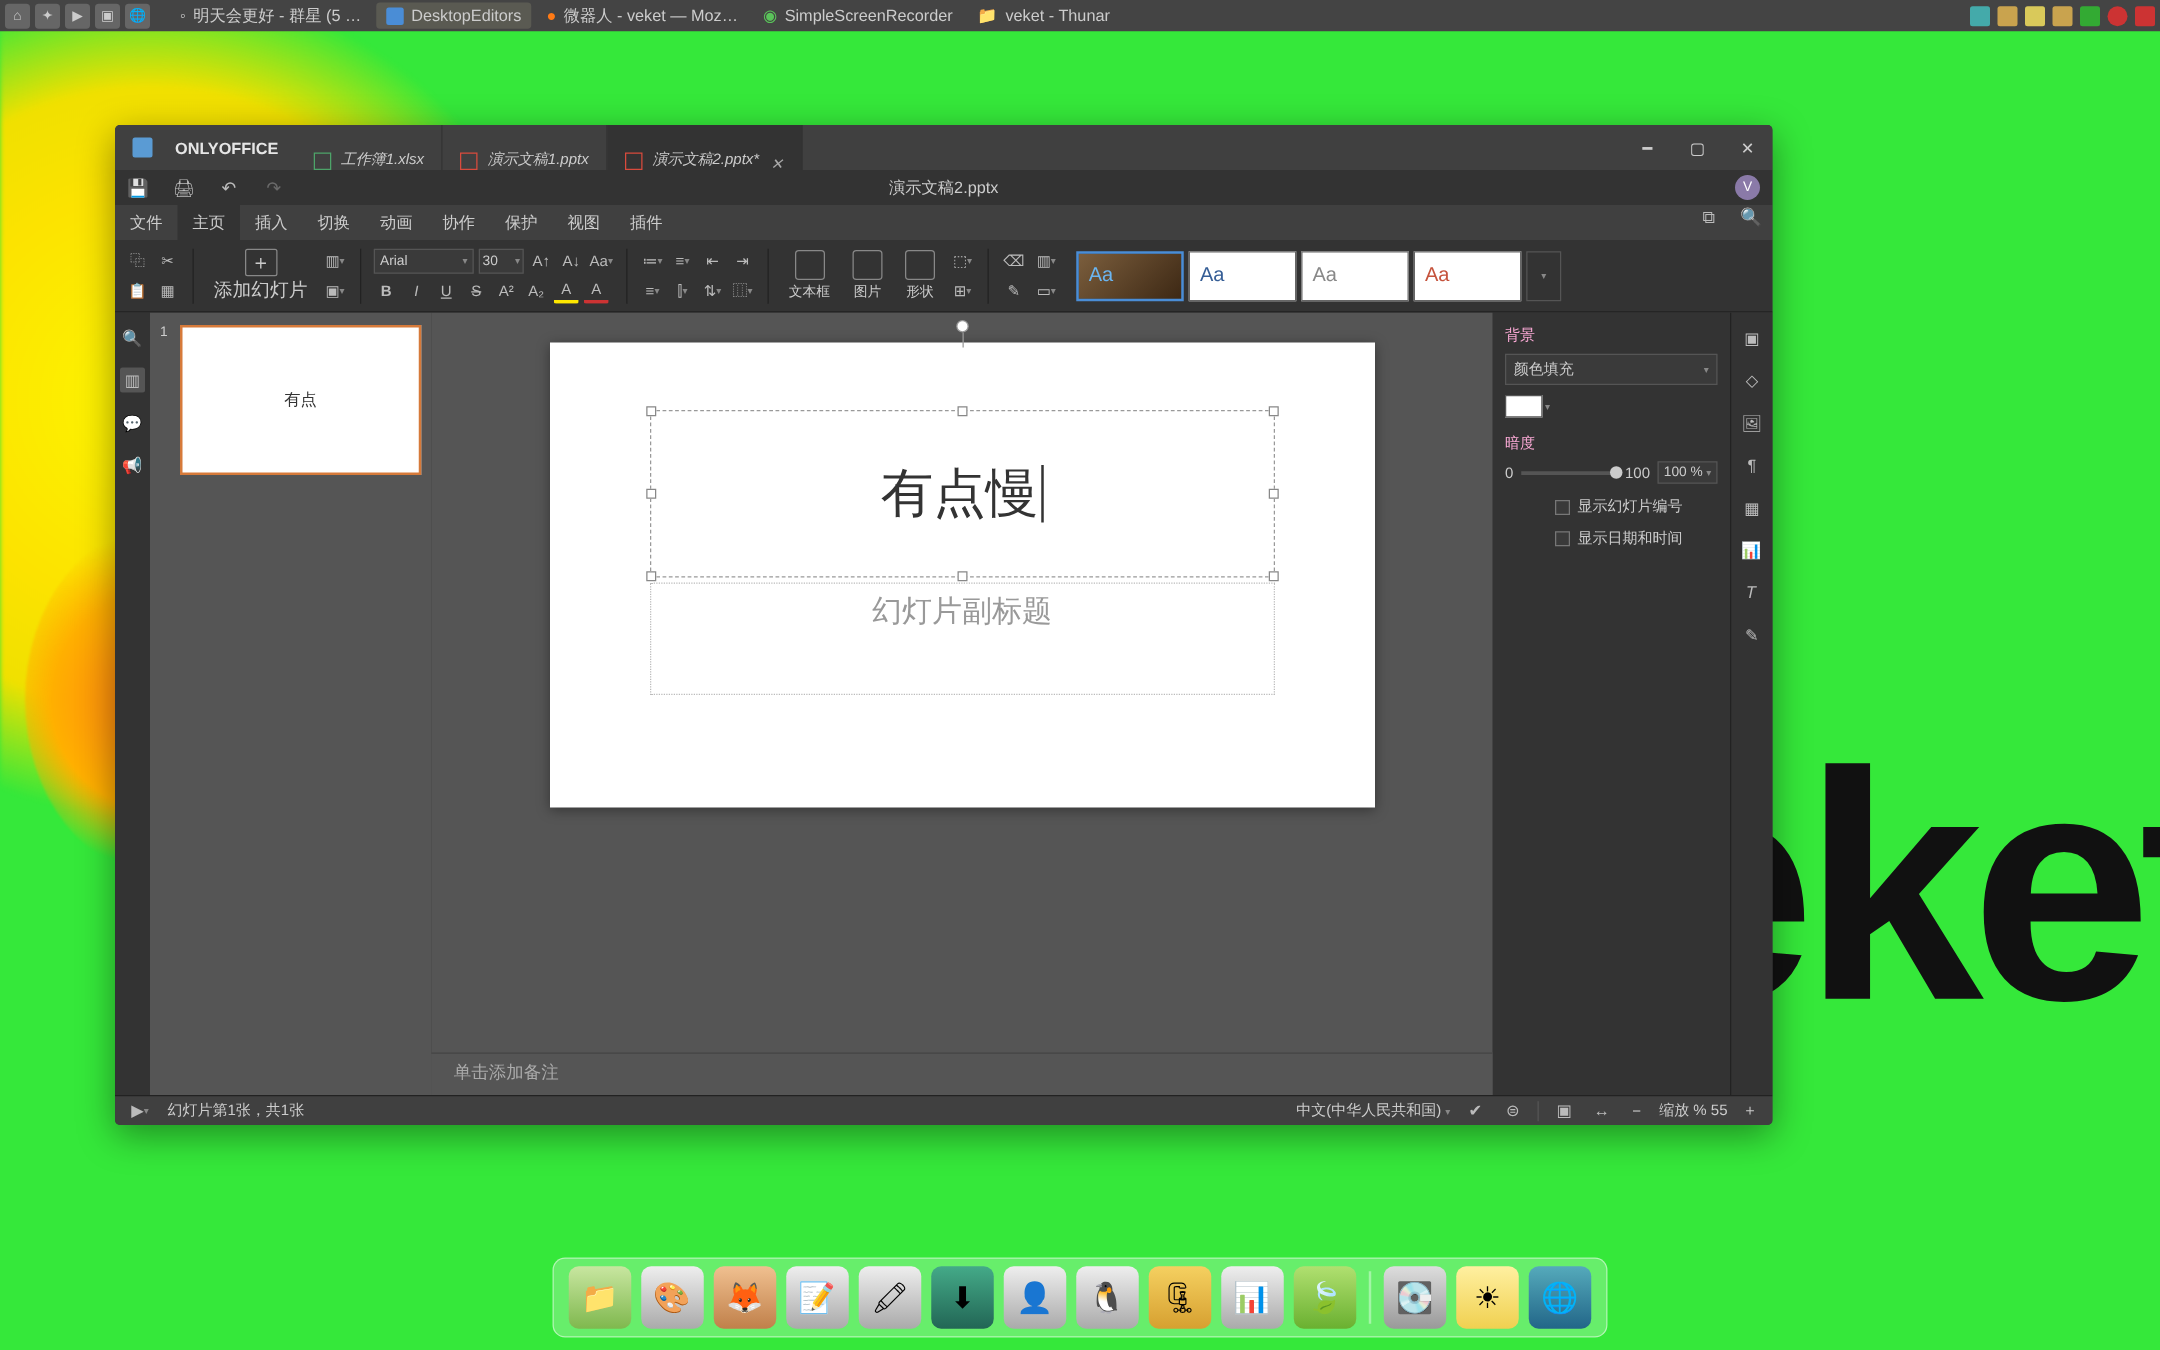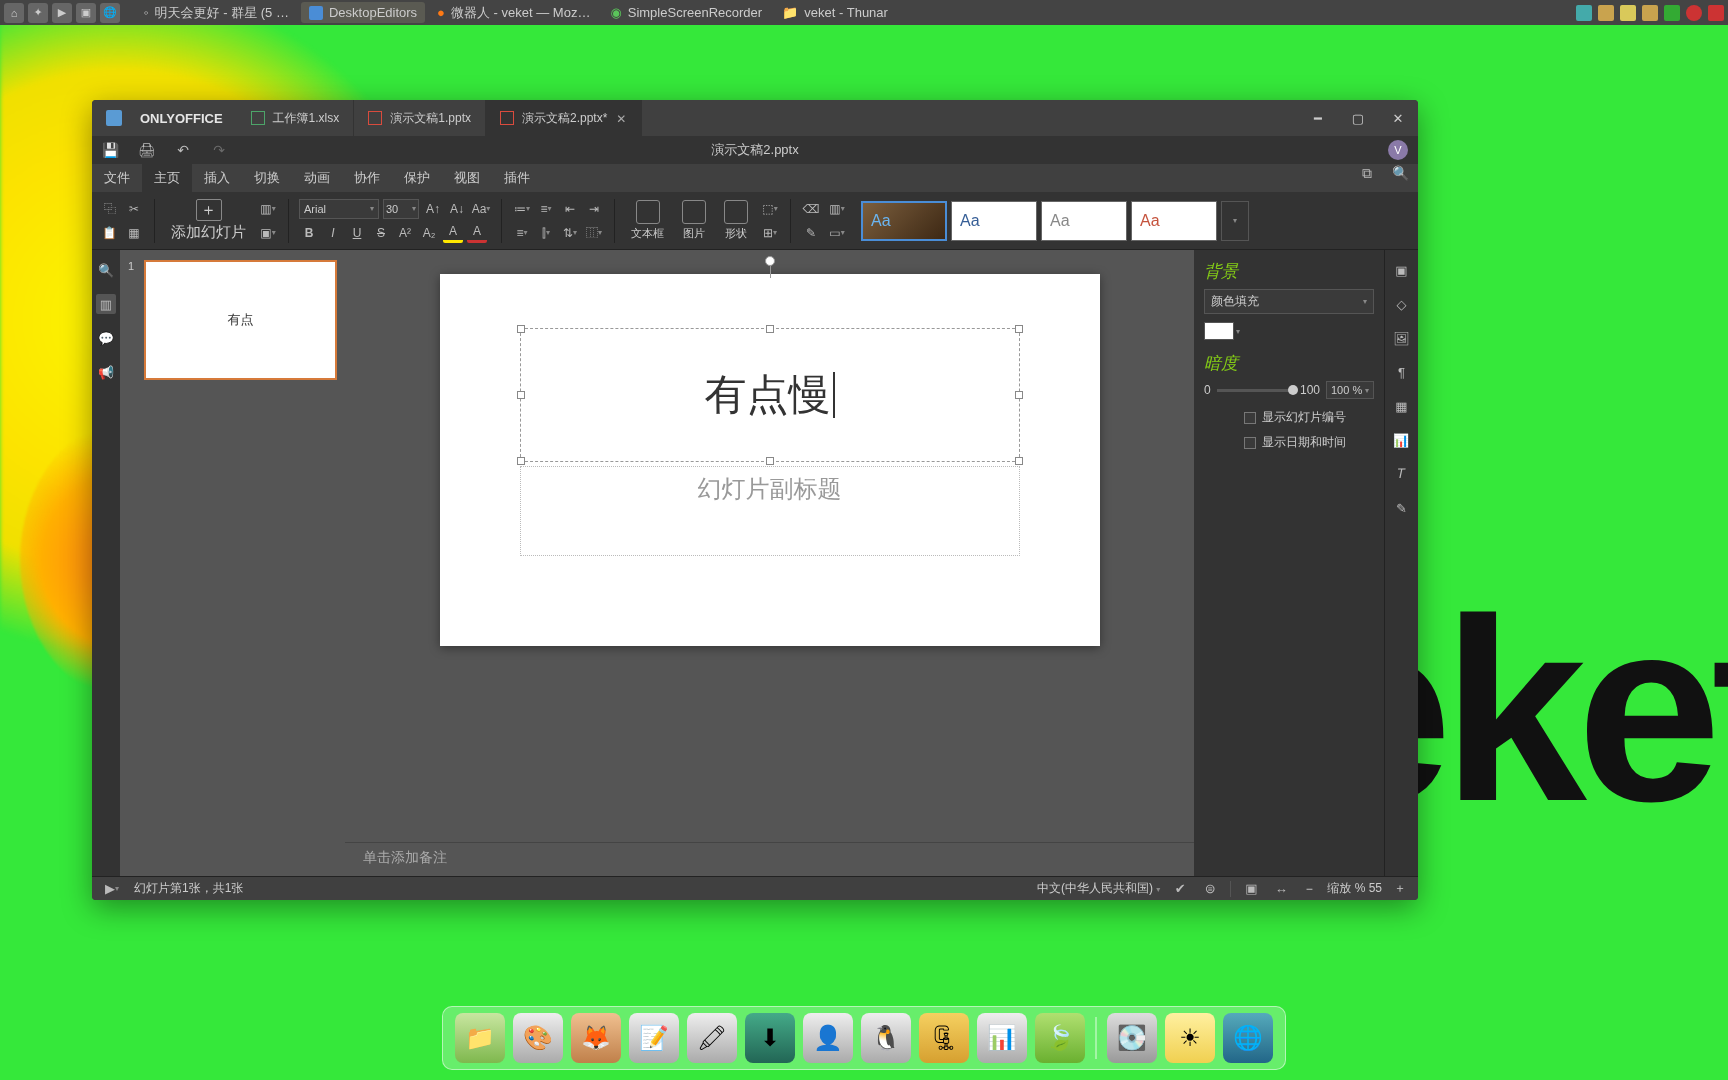--- a/index.html
+++ b/index.html
@@ -29,22 +29,22 @@
 
 .app-window { position:absolute; top:100px; left:92px; width:1326px; height:800px;
   background:#404040; border-radius:4px; box-shadow:0 8px 30px rgba(0,0,0,0.4); display:flex;
   flex-direction:column; color:#ccc; overflow:hidden; }
 
 
 .tab-row { height:36px; background:#404040; display:flex; align-items:stretch; }
 .brand { display:flex; align-items:center; gap:18px; padding:0 14px; font-size:13px; font-weight:600;
   color:#e6e6e6; }
 .brand-icon { width:16px; height:16px; background:#5a9bd4; border-radius:2px; }
-.doc-tab { display:flex; align-items:center; gap:8px; padding:0 14px; font-size:12px; cursor:pointer;
-  border-right:1px solid #333; }
+.doc-tab { display:flex; align-items:flex-end; gap:8px; padding:0 14px; font-size:12px; cursor:pointer;
+  border-right:1px solid #333;font-style:italic; }
 .doc-tab.active { background:#333; }
 .tab-icon { width:14px; height:14px; border:1px solid currentColor; }
 .tab-icon.xlsx { color:#4da469; }
 .tab-icon.pptx { color:#d94b3d; }
 .tab-close { width:12px; height:12px; color:#aaa; font-size:12px; text-align:center; }
 .win-controls { margin-left:auto; display:flex; }
 .win-btn { width:40px; height:36px; display:flex; align-items:center; justify-content:center;
   font-size:13px; cursor:pointer; }
 
 
@@ -126,21 +126,21 @@
 .title-box { top:54px; height:134px; display:flex; align-items:center; justify-content:center;
   font-size:42px; color:#333; }
 .cursor { display:inline-block; width:2px; height:46px; background:#333; margin-left:2px;
   vertical-align:middle; }
 .subtitle-box { position:absolute; top:192px; left:80px; right:80px; height:90px;
   border:1px dotted #bbb; display:flex; align-items:flex-start; justify-content:center;
   padding-top:6px; font-size:24px; color:#999; }
 .notes { height:34px; background:#555; border-top:1px solid #444; padding:6px 18px; font-size:14px;
   color:#aaa; }
 .right-panel { width:190px; background:#333; padding:10px; font-size:12px; }
-.right-panel h4 { font-size:17px; font-weight:normal; color:#84cc16; margin-bottom:6px;font-style:italic; }
+.right-panel h4 { font-size:12px; font-weight:normal; color:#f9a8d4; margin-bottom:6px; }
 .fill-select { background:#3a3a3a; border:1px solid #555; padding:3px 6px;
   display:flex; justify-content:space-between; align-items:center; margin-bottom:8px; }
 .color-swatch { width:30px; height:18px; background:#fff; border:1px solid #555;
   display:inline-block; }
 .swatch-wrap { display:flex; align-items:center; gap:2px; margin-bottom:12px; }
 .slider-row { display:flex; align-items:center; gap:6px; margin-bottom:10px; }
 .slider-track { flex:1; height:3px; background:#555; position:relative; }
 .slider-thumb { position:absolute; right:-4px; top:-4px; width:10px; height:10px;
   border-radius:50%; background:#ccc; }
 .pct-box { width:48px; height:18px; border:1px solid #555; background:#3a3a3a; font-size:11px;

